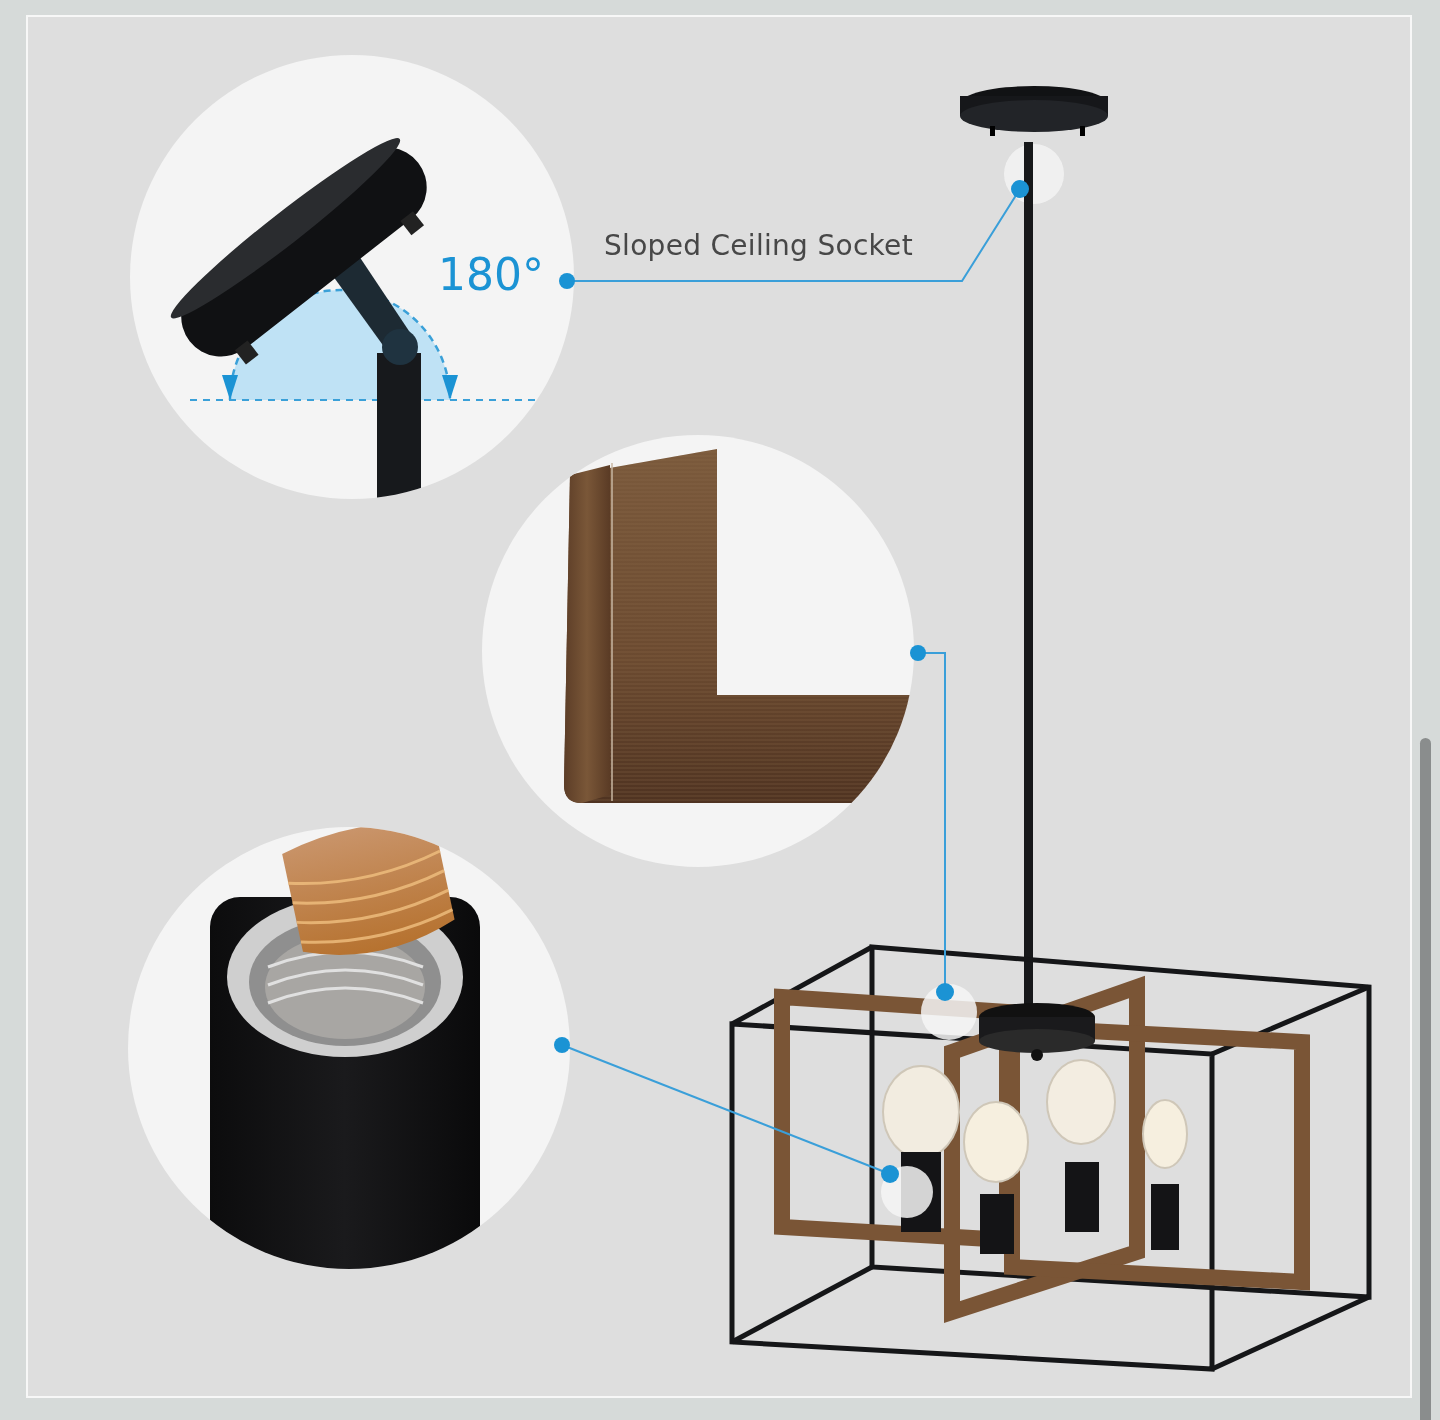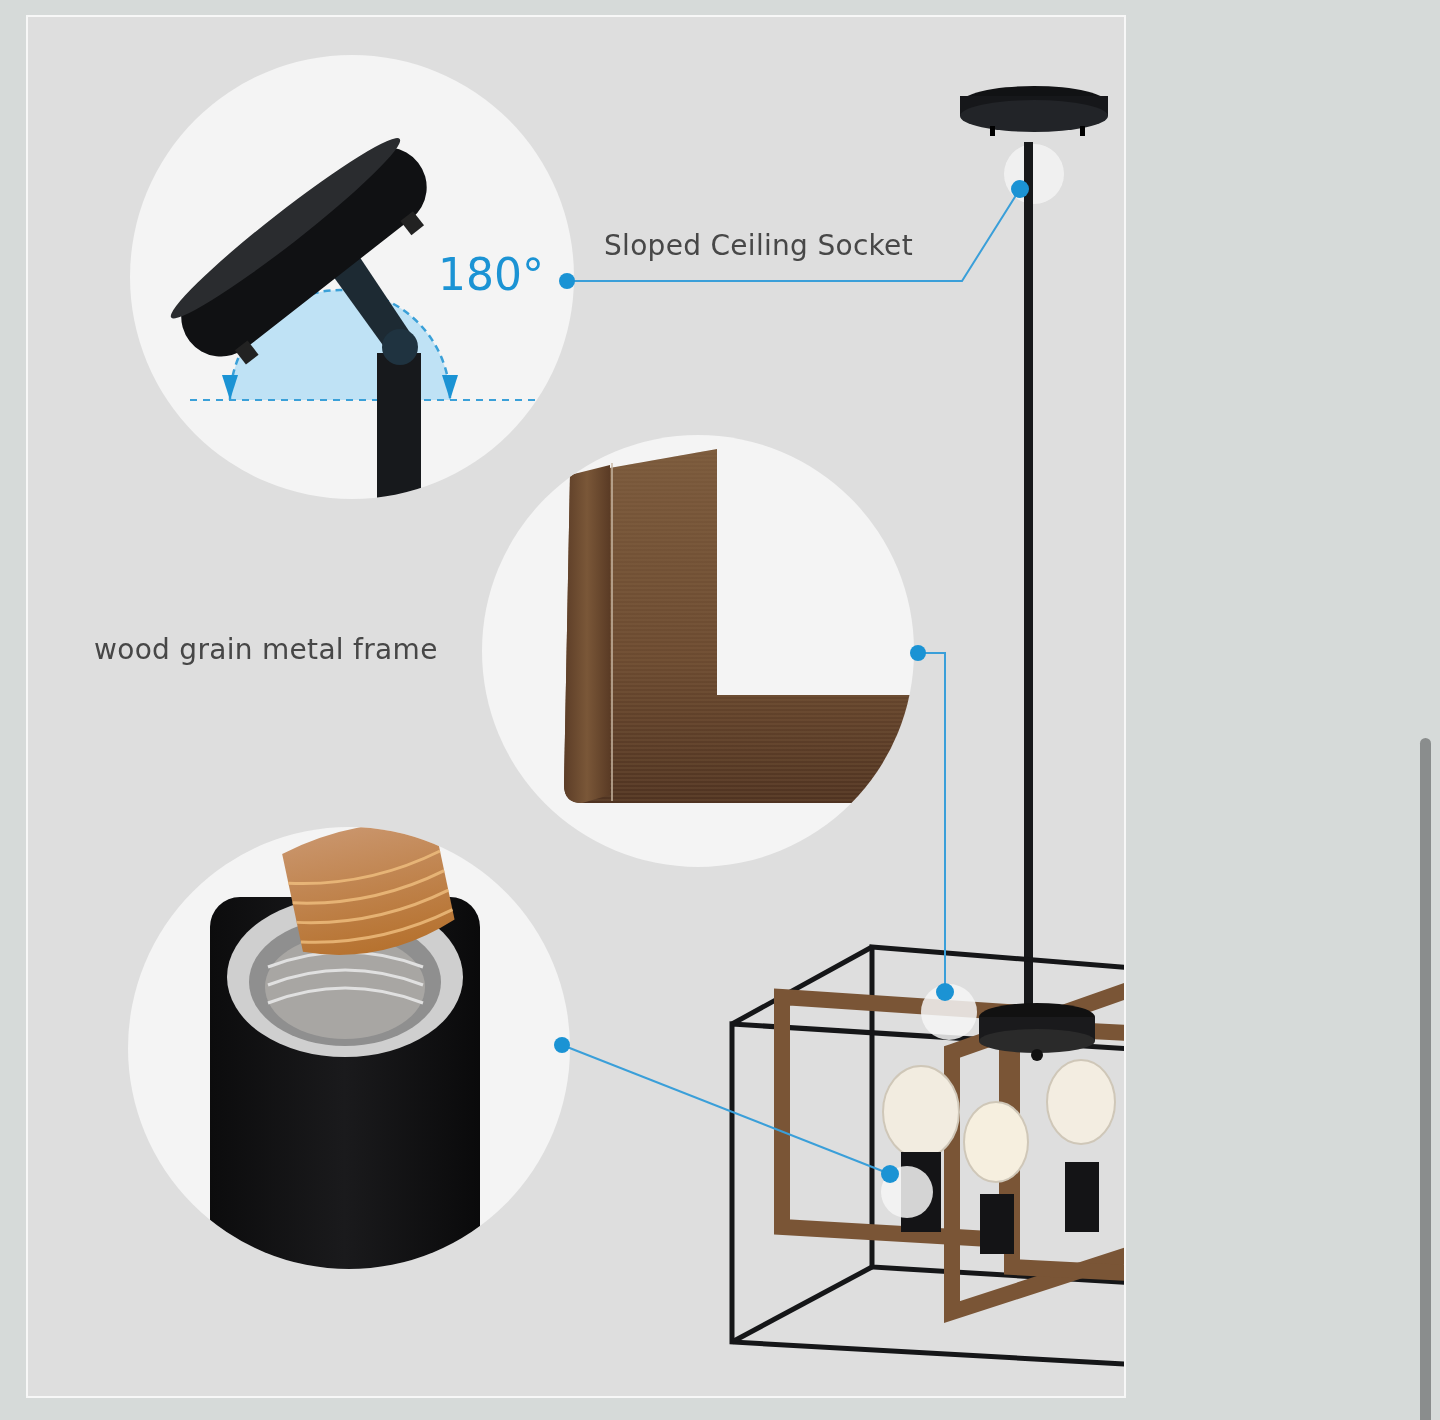--- a/index.html
+++ b/index.html
@@ -3,21 +3,21 @@
 <meta charset="utf-8">
 <style>
   html, body { margin: 0; padding: 0; }
   body {
     width: 1440px; height: 1420px; overflow: hidden;
     background: #d6dad9;
     font-family: "DejaVu Sans", sans-serif;
     position: relative;
   }
   .frame {
-    position: absolute; left: 26px; top: 15px; width: 1100px; height: 1383px;
+    position: absolute; left: 26px; top: 15px; width: 1386px; height: 1383px;
     background: #dedede;
     border: 2px solid #f7f7f7;
     box-sizing: border-box;
     overflow: hidden;
   }
   .scrollbar-track {
     position: absolute; left: 1418px; top: 0; width: 16px; height: 1420px;
   }
   .scrollbar-thumb {
     position: absolute; left: 2px; top: 738px; width: 11px; height: 690px;
@@ -85,21 +85,20 @@
           <line x1="0" y1="1" x2="6" y2="1" stroke="#8d6a49" stroke-width="0.6" opacity="0.6"></line>
         </pattern>
       </defs>
       <path d="M 88 40 L 235 14 L 235 260 L 430 260 L 400 368 L 100 368 Q 82 368 82 350 Z" fill="url(#woodB)"></path>
       <path d="M 88 40 L 235 14 L 235 260 L 430 260 L 400 368 L 100 368 Q 82 368 82 350 Z" fill="url(#grain)"></path>
       <path d="M 88 40 L 128 30 L 128 360 L 100 368 Q 82 368 82 350 Z" fill="url(#woodA)"></path>
       <line x1="130" y1="28" x2="130" y2="366" stroke="#c9b7a3" stroke-width="1.5"></line>
     </svg>
   </div>
 
-  <div class="label" style="left:66px; top:616px;">wood grain metal frame</div>
 
   <div class="callout-circle" style="left:100px; top:810px; width:442px; height:442px;">
     <svg width="442" height="442" viewBox="0 0 442 442">
       <defs>
         <linearGradient id="sock" x1="0" y1="0" x2="1" y2="0">
           <stop offset="0" stop-color="#0c0c0d"></stop>
           <stop offset="0.5" stop-color="#1a1a1c"></stop>
           <stop offset="1" stop-color="#0a0a0b"></stop>
         </linearGradient>
         <linearGradient id="brass" x1="0" y1="0" x2="0" y2="1">

